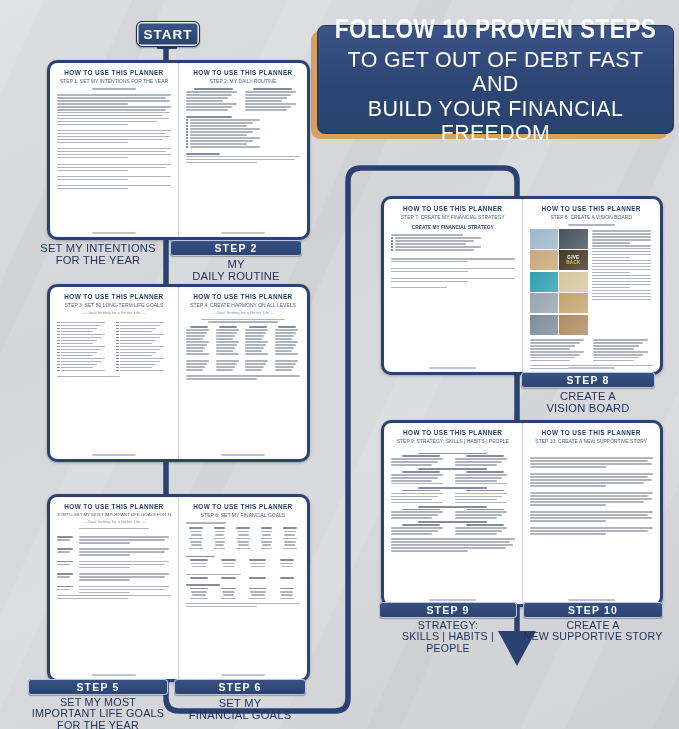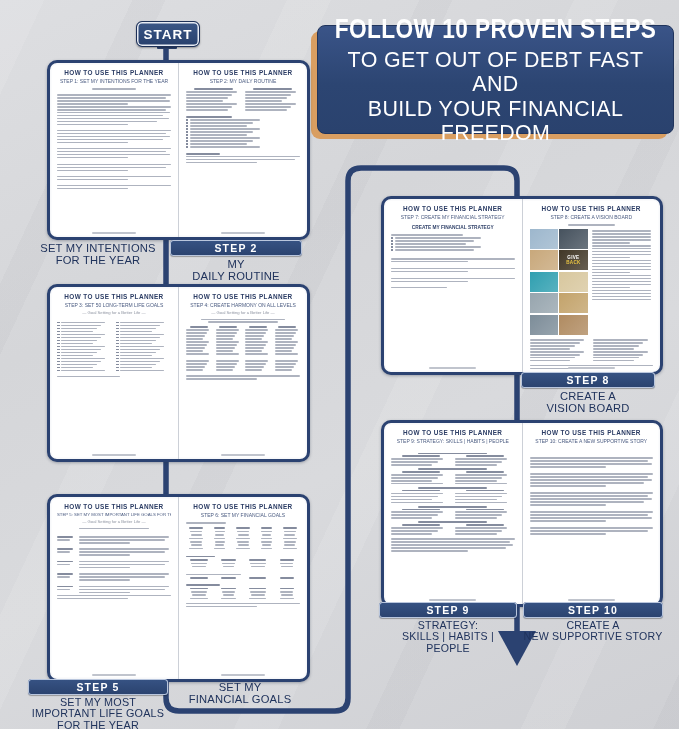--- a/index.html
+++ b/index.html
@@ -818,20 +818,21 @@
     </div>
   </div>
 
   <div class="abs step-group" style="left:28px;top:679px;width:140px;">
     <span class="step-badge">STEP 5</span>
     <div class="step-desc" style="font-size:10.8px;">SET MY MOST
 IMPORTANT LIFE GOALS
 FOR THE YEAR</div>
   </div>
   <div class="abs step-group" style="left:174px;top:679px;width:132px;">
+    <span class="step-badge">STEP 6</span>
     <div class="step-desc">SET MY
 FINANCIAL GOALS</div>
   </div>
 
   <div class="abs spread" style="left:381px;top:196px;width:276px;height:173px;">
     <div class="page">
       <div class="pg-title">HOW TO USE THIS PLANNER</div>
       <div class="pg-sub">STEP 7: CREATE MY FINANCIAL STRATEGY</div>
       <div class="pg-heading">CREATE MY FINANCIAL STRATEGY</div>
       <div class="pg-body">

